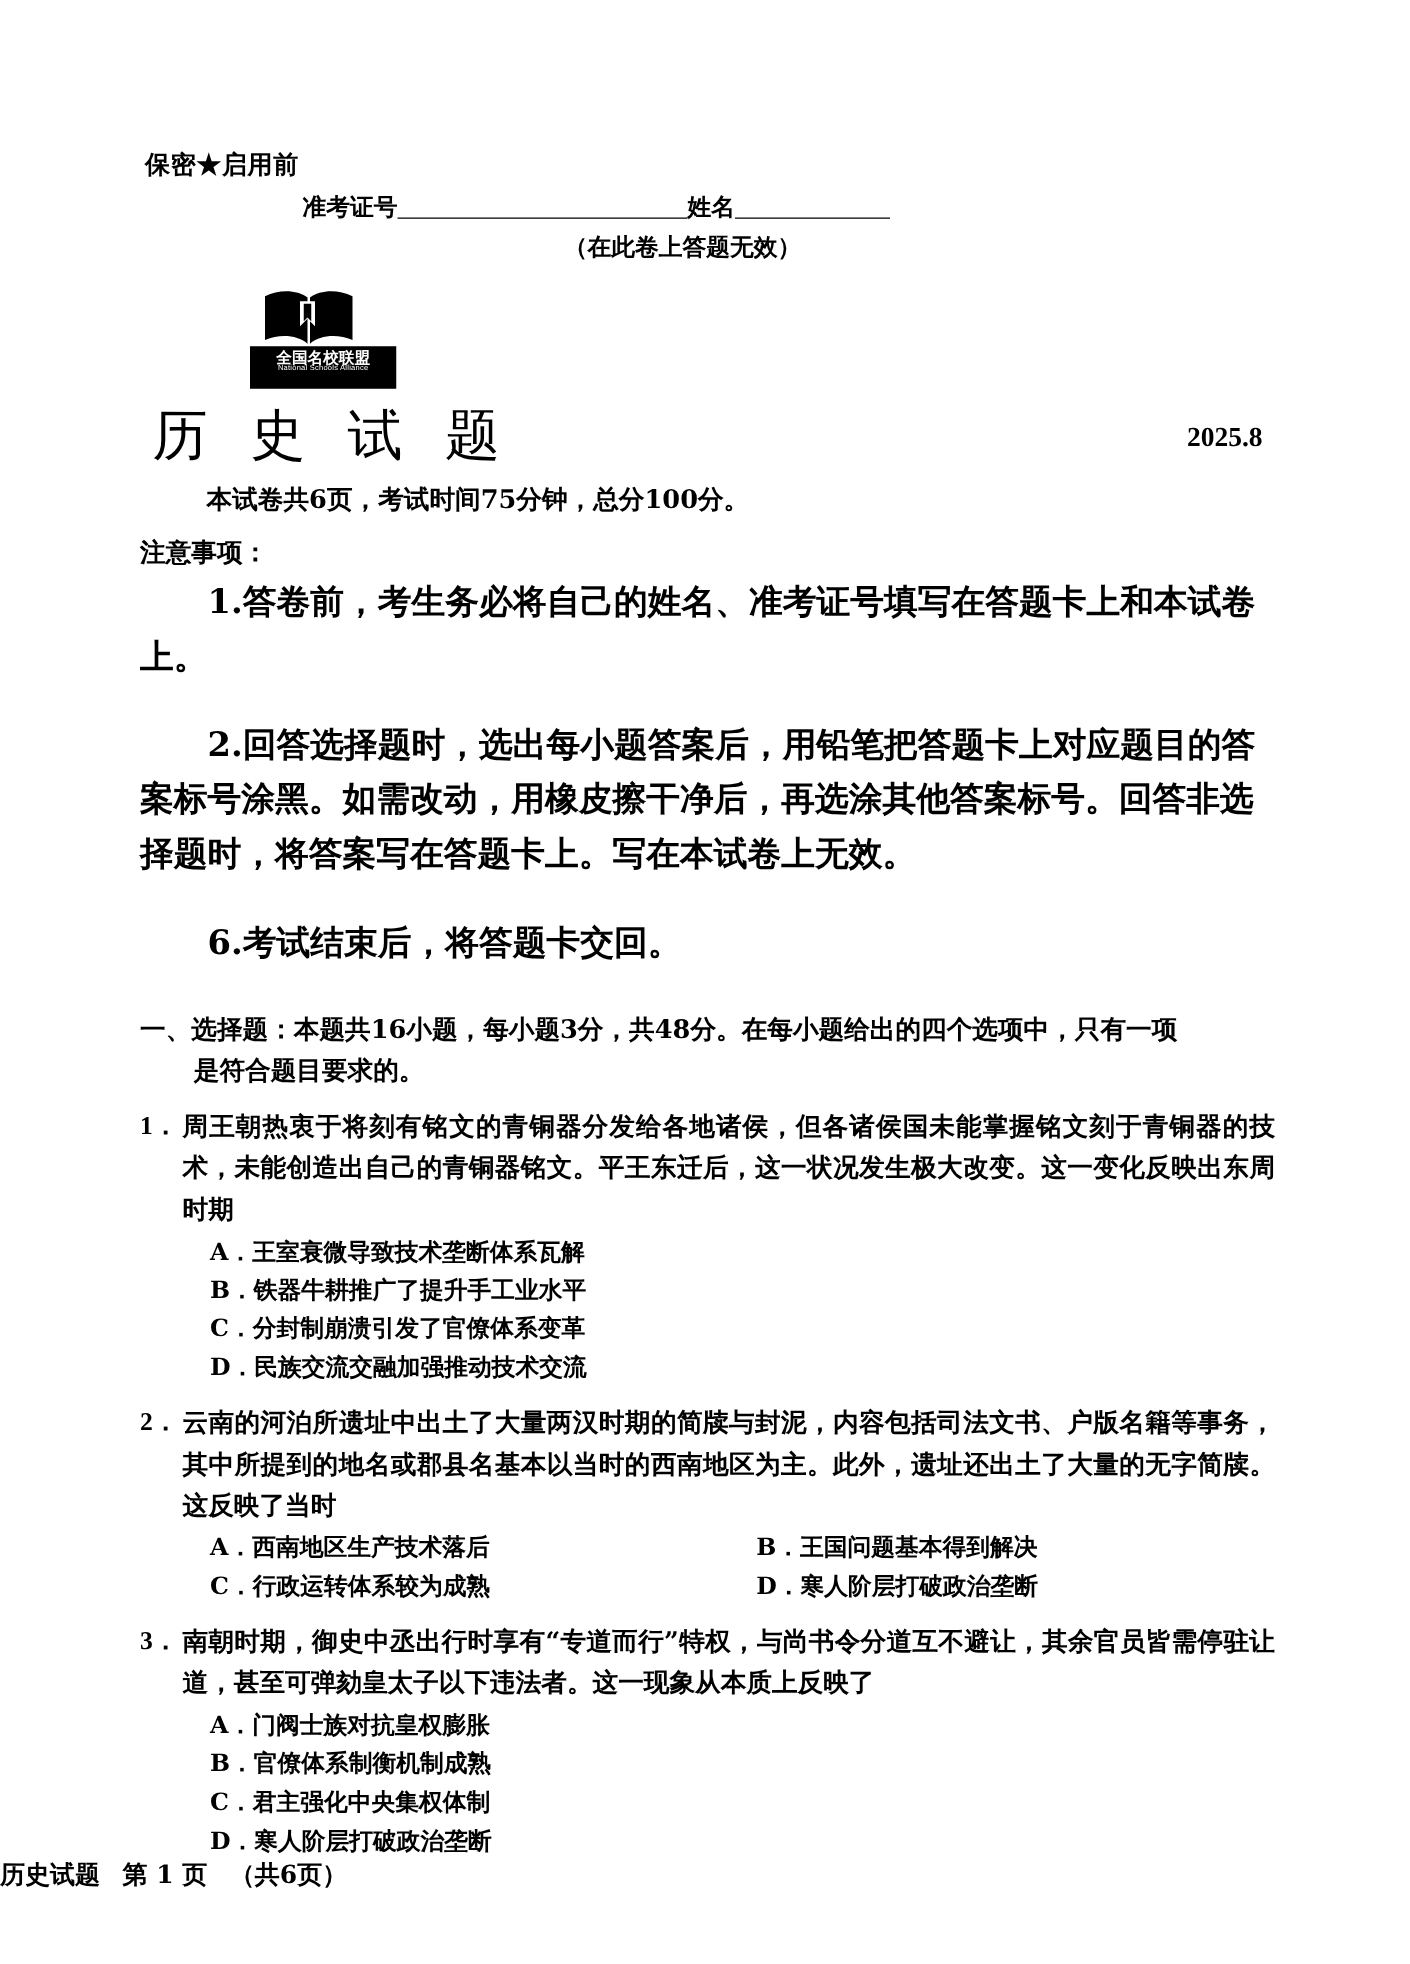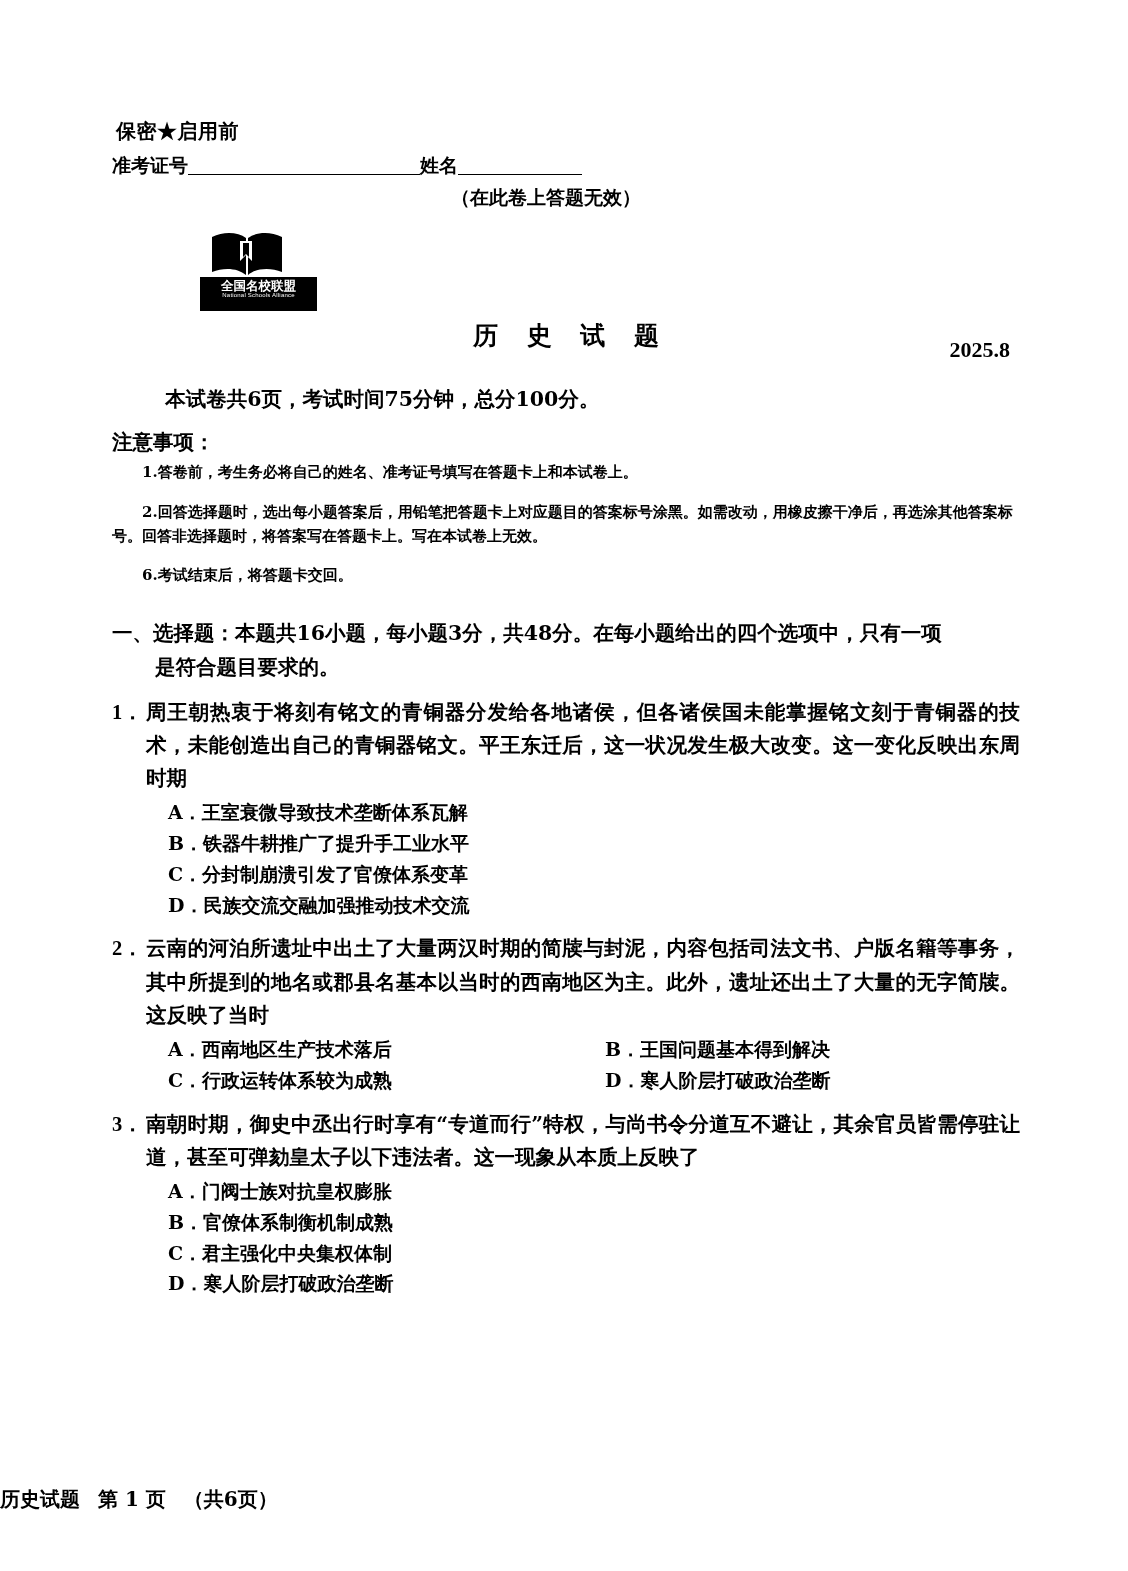--- a/index.html
+++ b/index.html
@@ -28,20 +28,21 @@
   
   .secret-line {
     font-size: 20px;
     font-weight: bold;
     letter-spacing: 0.5px;
     margin: 0 0 8px 4px;
   }
   .idline {
     font-size: 19px;
     font-weight: bold;
+    margin-left: 130px;
     white-space: nowrap;
   }
   .idline .blank {
     display: inline-block;
     border-bottom: 1.6px solid #000;
     height: 17px;
     vertical-align: -3px;
   }
   .blank-long { width: 232px; }
   .blank-short { width: 124px; }
@@ -104,23 +105,23 @@
     font-weight: bold;
     letter-spacing: 0.5px;
     white-space: nowrap;
   }
   .subjectrow {
     position: relative;
     height: 64px;
     margin-top: 4px;
   }
   .subject {
-    text-align: center;
-    font-size: 25px;
-    font-weight: bold;
+    text-align: left;
+    font-size: 44px;
+    font-weight: normal;
     letter-spacing: 10px;
     padding-left: 10px;
   }
   .datestamp {
     position: absolute;
     right: 10px;
     top: 18px;
     font-size: 22px;
     font-weight: bold;
     font-family: "Liberation Serif", serif;
@@ -136,21 +137,21 @@
     text-indent: 2.6em;
   }
   .notice-head {
     margin-top: 12px;
     font-size: 20.5px;
     font-weight: bold;
   }
   .note-item {
     margin-top: 4px;
     text-indent: 2em;
-    font-size: 15px;
+    font-size: 27px;
     font-weight: bold;
     line-height: 1.62;
   }
   .section-head {
     margin-top: 30px;
     font-size: 20.5px;
     font-weight: bold;
     line-height: 1.62;
   }
   .section-head .cont {

